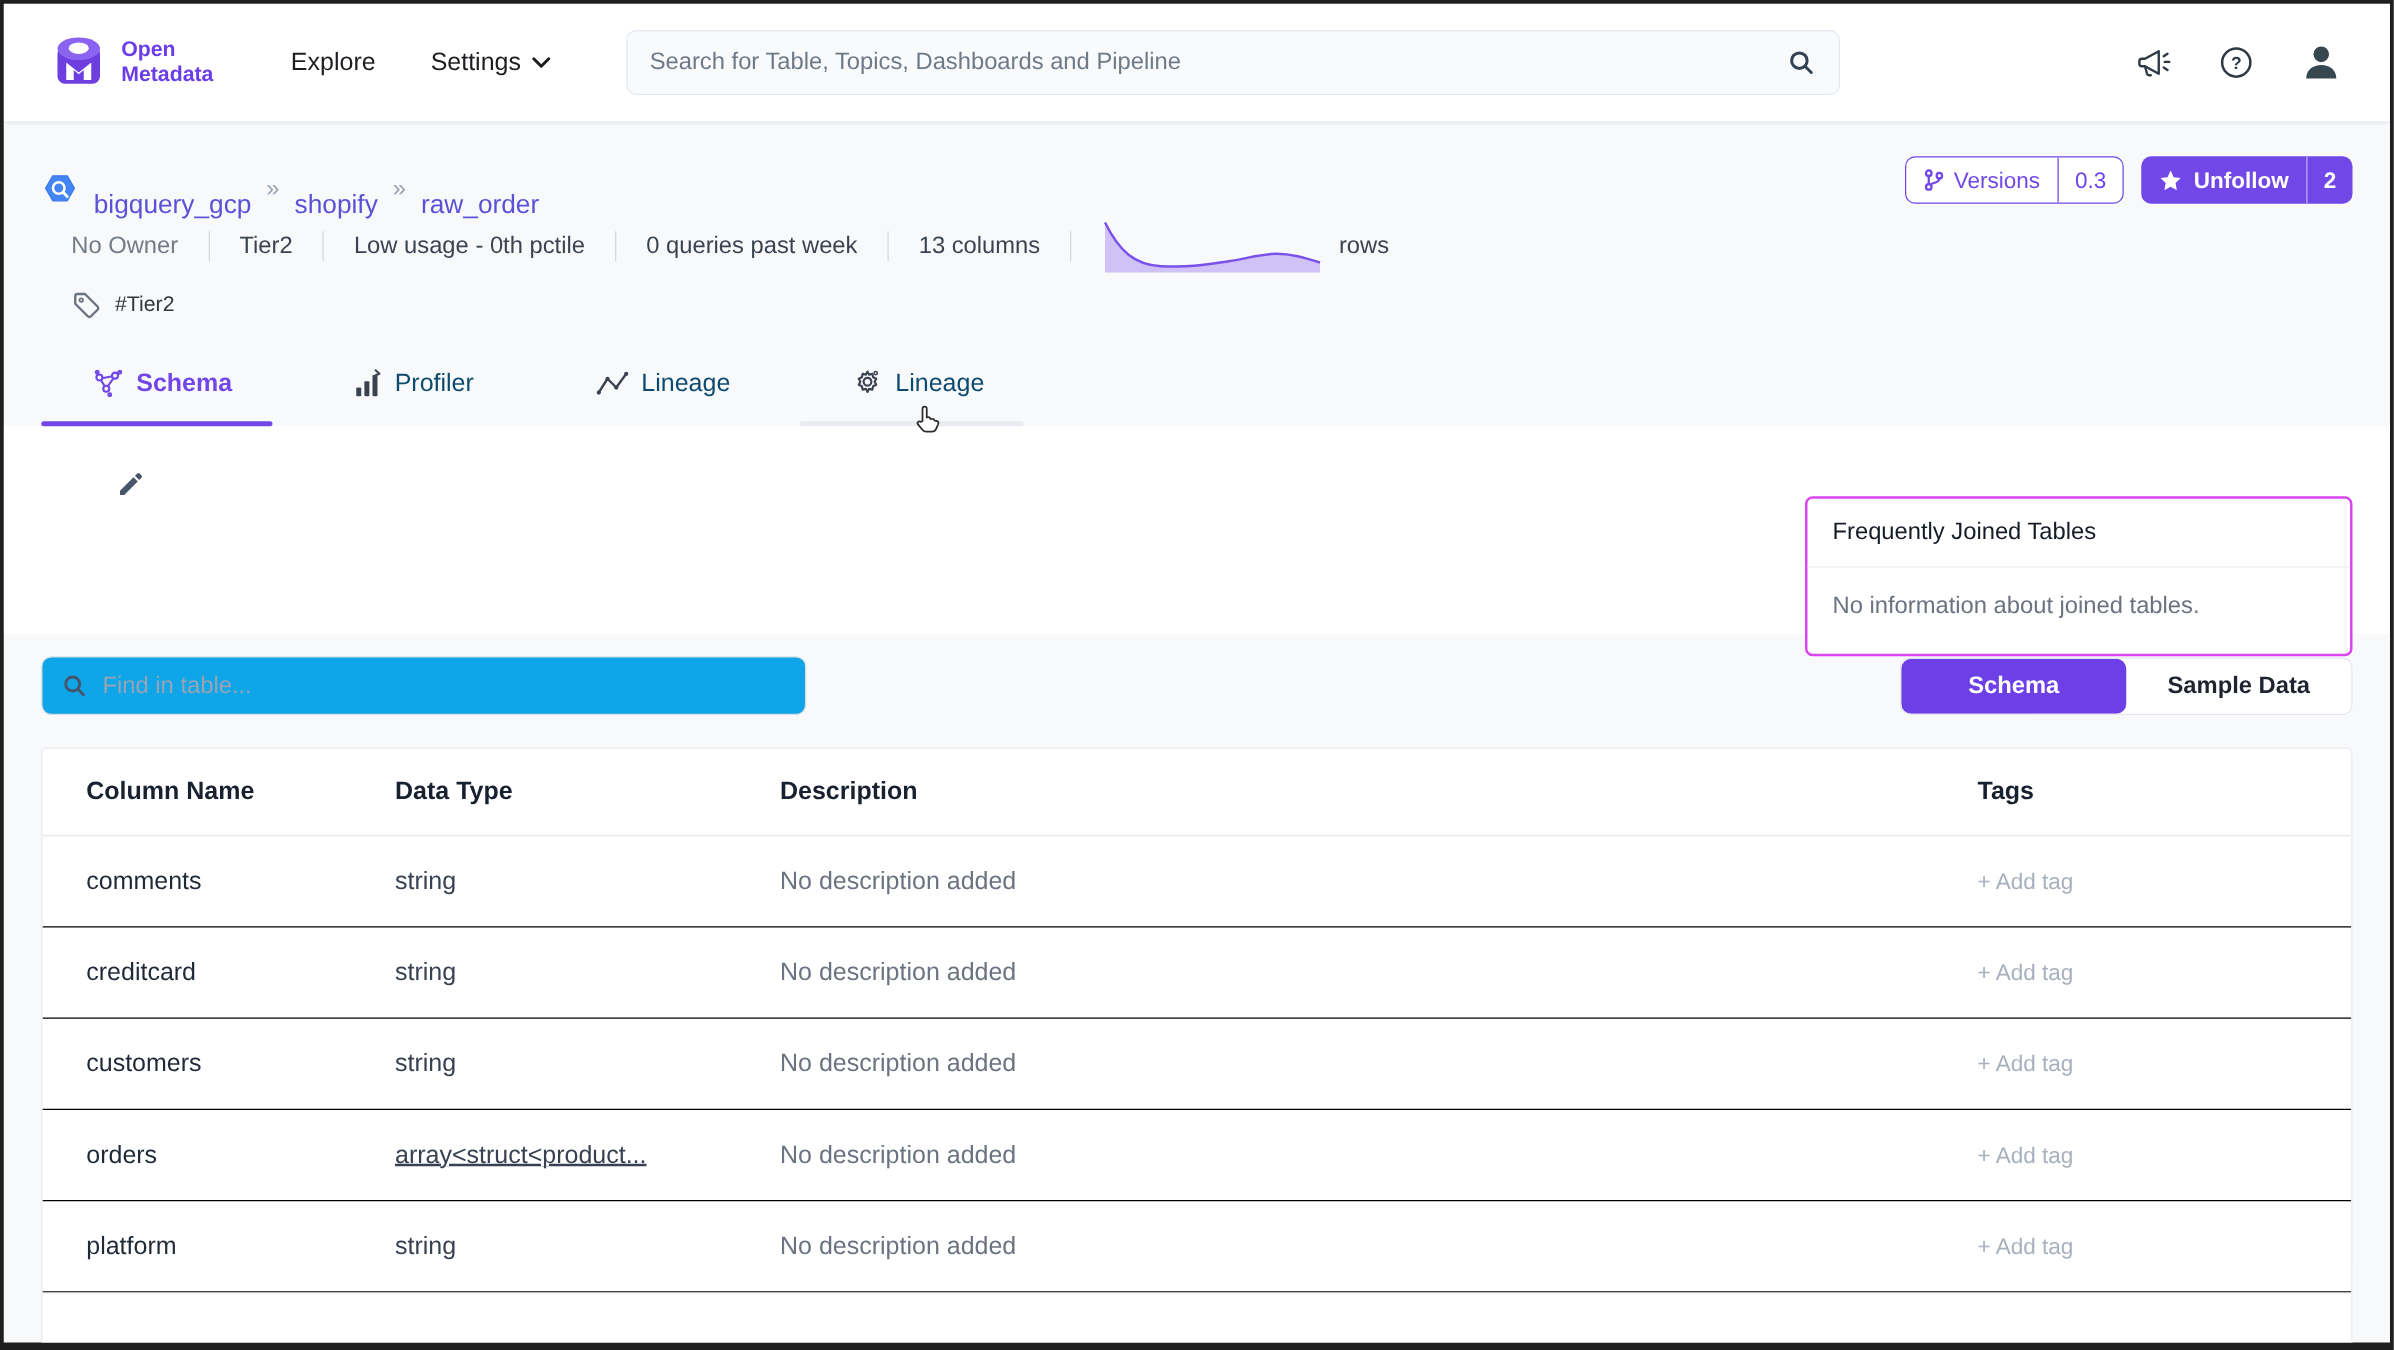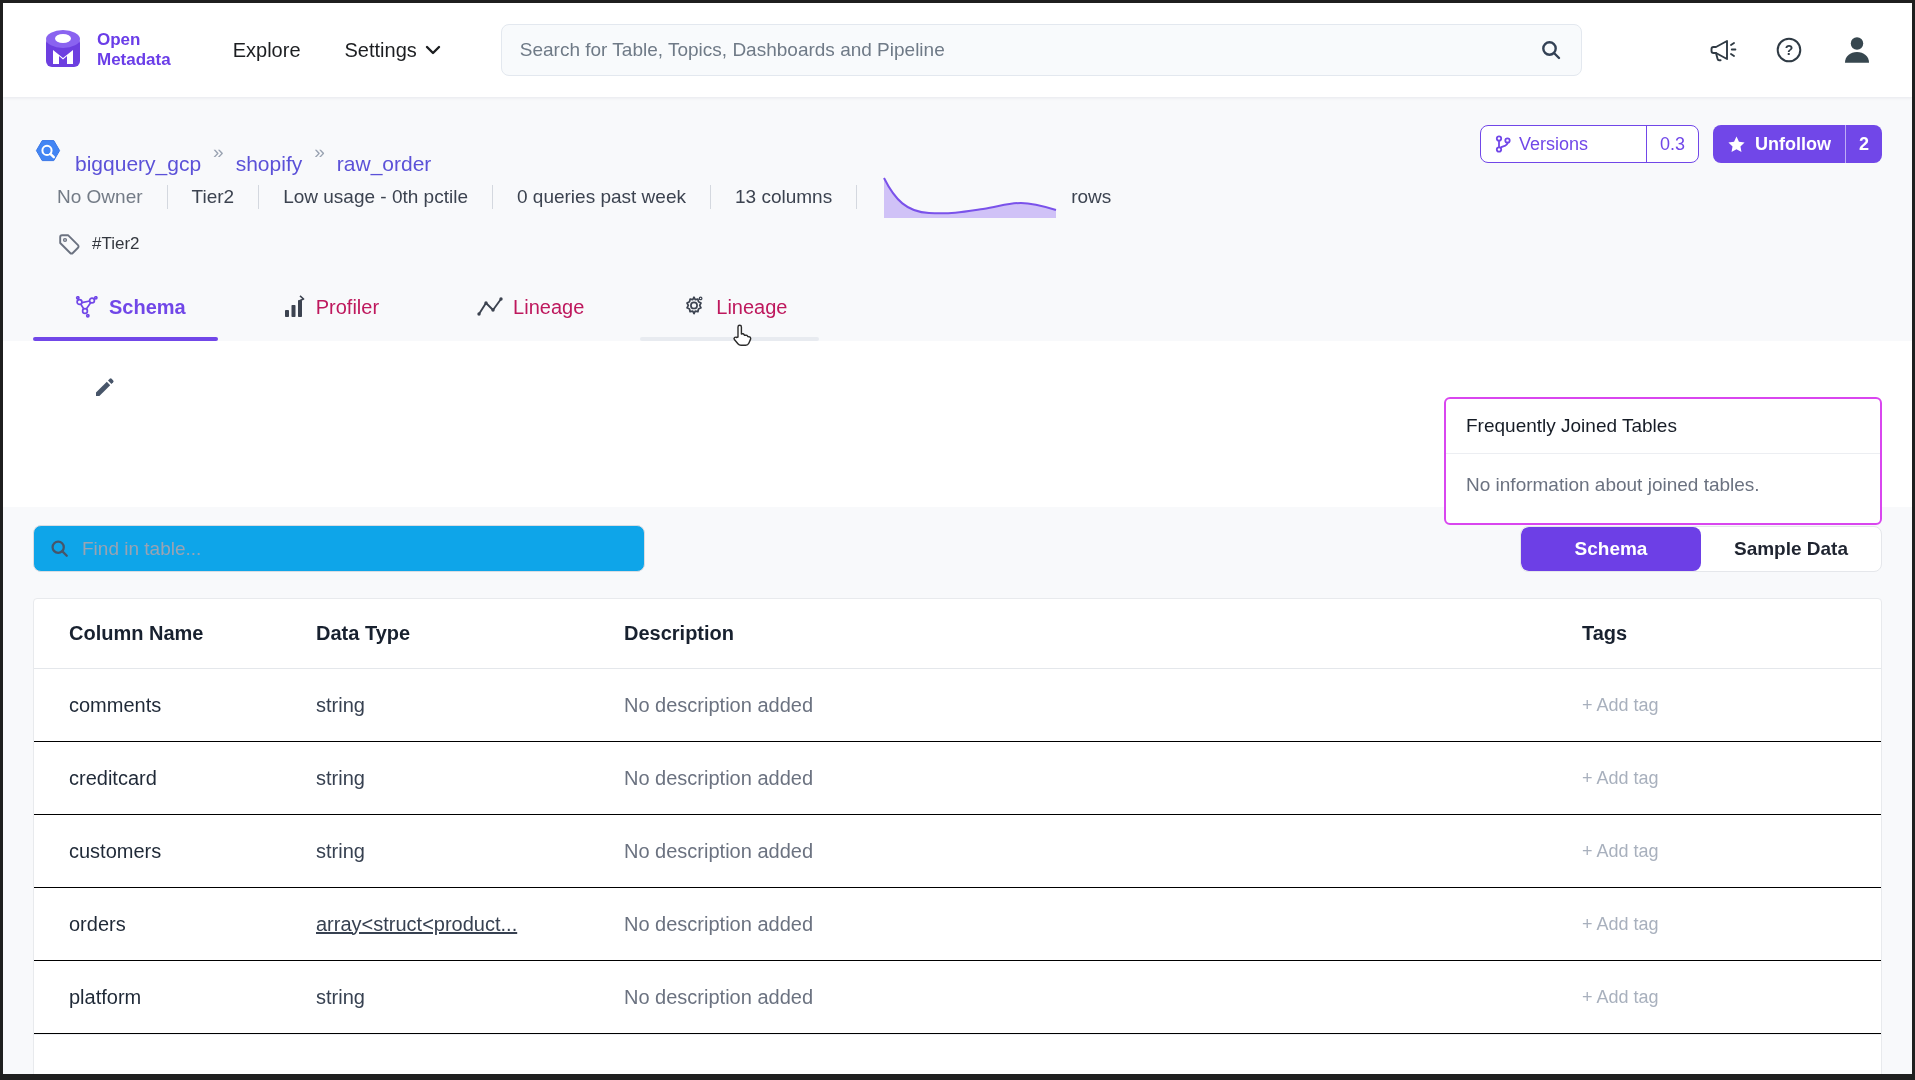--- a/index.html
+++ b/index.html
@@ -17,21 +17,21 @@
   .topnav {
     height:94px; background:#ffffff; display:flex; align-items:center;
     padding:0 38px 0 36px; box-shadow:0 1px 3px rgba(20,30,60,.08);
     position:relative; z-index:5;
   }
   .logo { display:flex; align-items:center; gap:10px; cursor:pointer; }
   .logo-text { font-size:17px; font-weight:bold; color:#6a3de8; line-height:20px; }
   .nav-links { display:flex; align-items:center; gap:44px; margin-left:62px; }
   .nav-link { font-size:20px; color:#1c1e21; display:flex; align-items:center; gap:8px; cursor:pointer; }
   .nav-search {
-    width:1081px; height:52px; margin-left:60px; background:#f8fafc;
+    width:971px; height:52px; margin-left:60px; background:#f8fafc;
     border:1px solid #e3e8ef; border-radius:8px; display:flex; align-items:center;
     padding:0 18px;
   }
   .nav-search input {
     flex:1; border:none; outline:none; background:transparent;
     font-family:"Liberation Sans",sans-serif; font-size:19px; color:#374151;
   }
   .nav-search input::placeholder { color:#6f7a87; }
   .nav-right { margin-left:auto; display:flex; align-items:center; gap:36px; }
   .icon-btn { cursor:pointer; display:flex; align-items:center; }
@@ -39,21 +39,21 @@
   
   .page { padding:0 30px; }
   .crumb-row { margin-top:28px; display:flex; align-items:flex-start; justify-content:space-between; height:40px; }
   .crumbs { display:flex; align-items:center; gap:12px; padding-top:2px; }
   .crumb-link { color:#5b51d8; font-size:21px; font-weight:500; cursor:pointer;margin-top:25px; }
   .crumb-sep { color:#9aa3b2; font-size:19px; }
   .action-btns { display:flex; gap:14px; }
   .btn-versions {
     display:flex; align-items:flex-start; height:38px; border:1px solid #7147e8;
     border-radius:8px; color:#7147e8; font-size:18px; font-weight:500;
-    background:#fff; cursor:pointer; overflow:hidden;gap:44px;
+    background:#fff; cursor:pointer; overflow:hidden;
   }
   .btn-versions .seg { padding:0 14px; display:flex; align-items:center; gap:8px; height:100%; }
   .btn-versions .seg + .seg { border-left:1px solid #7147e8; padding:0 13px; }
   .btn-follow {
     display:flex; align-items:center; height:38px; border-radius:8px;
     background:#7147e8; color:#fff; font-size:18px; font-weight:600;
     cursor:pointer; overflow:hidden;
   }
   .btn-follow .seg { padding:0 14px; display:flex; align-items:center; gap:9px; height:100%; }
   .btn-follow .seg + .seg { border-left:1px solid rgba(255,255,255,.55); padding:0 13px; }
@@ -61,21 +61,21 @@
   .stats-row { margin-top:12px; display:flex; align-items:center; padding-left:24px; font-size:19px; color:#3c4350; height:40px; }
   .stat-sep { width:1px; height:24px; background:#d4d8df; margin:0 24px; }
   .stat-muted { color:#737b86; }
   .spark { display:flex; align-items:flex-end; margin-right:12px; }
 
   .tag-row { margin-top:12px; display:flex; align-items:center; gap:11px; padding-left:24px; height:30px; }
   .tag-label { font-size:17px; color:#33373e; font-weight:500; }
 
   
   .tabs-row { margin-top:30px; display:flex; padding-left:42px; gap:98px; height:52px; }
-  .tab { display:flex; align-items:center; gap:10px; font-size:20px; color:#be185d; cursor:pointer; position:relative; padding-bottom:16px; }
+  .tab { display:flex; align-items:center; gap:10px; font-size:20px; color:#0c4a6e; cursor:pointer; position:relative; padding-bottom:16px; }
   .tab.active { color:#7147e8; font-weight:600; }
   .tab.active::after { content:""; position:absolute; left:-42px; right:-32px; bottom:0; height:4px; background:#7147e8; border-radius:2px; }
   .tab.hovered::after { content:""; position:absolute; left:-42px; right:-32px; bottom:0; height:4px; background:#e8ebf0; border-radius:2px; }
   .cursor-hand { position:absolute; left:48px; top:34px; z-index:9; }
 
   
   .white-strip { background:#fff; margin:0 -30px; padding:32px 30px 0 62px; height:166px; display:flex; }
   .desc-text { width:1290px; font-size:20px; line-height:33px; color:#3c4350; }
   .edit-icon { margin-left:28px; margin-top:4px; }
   .joined-card {

